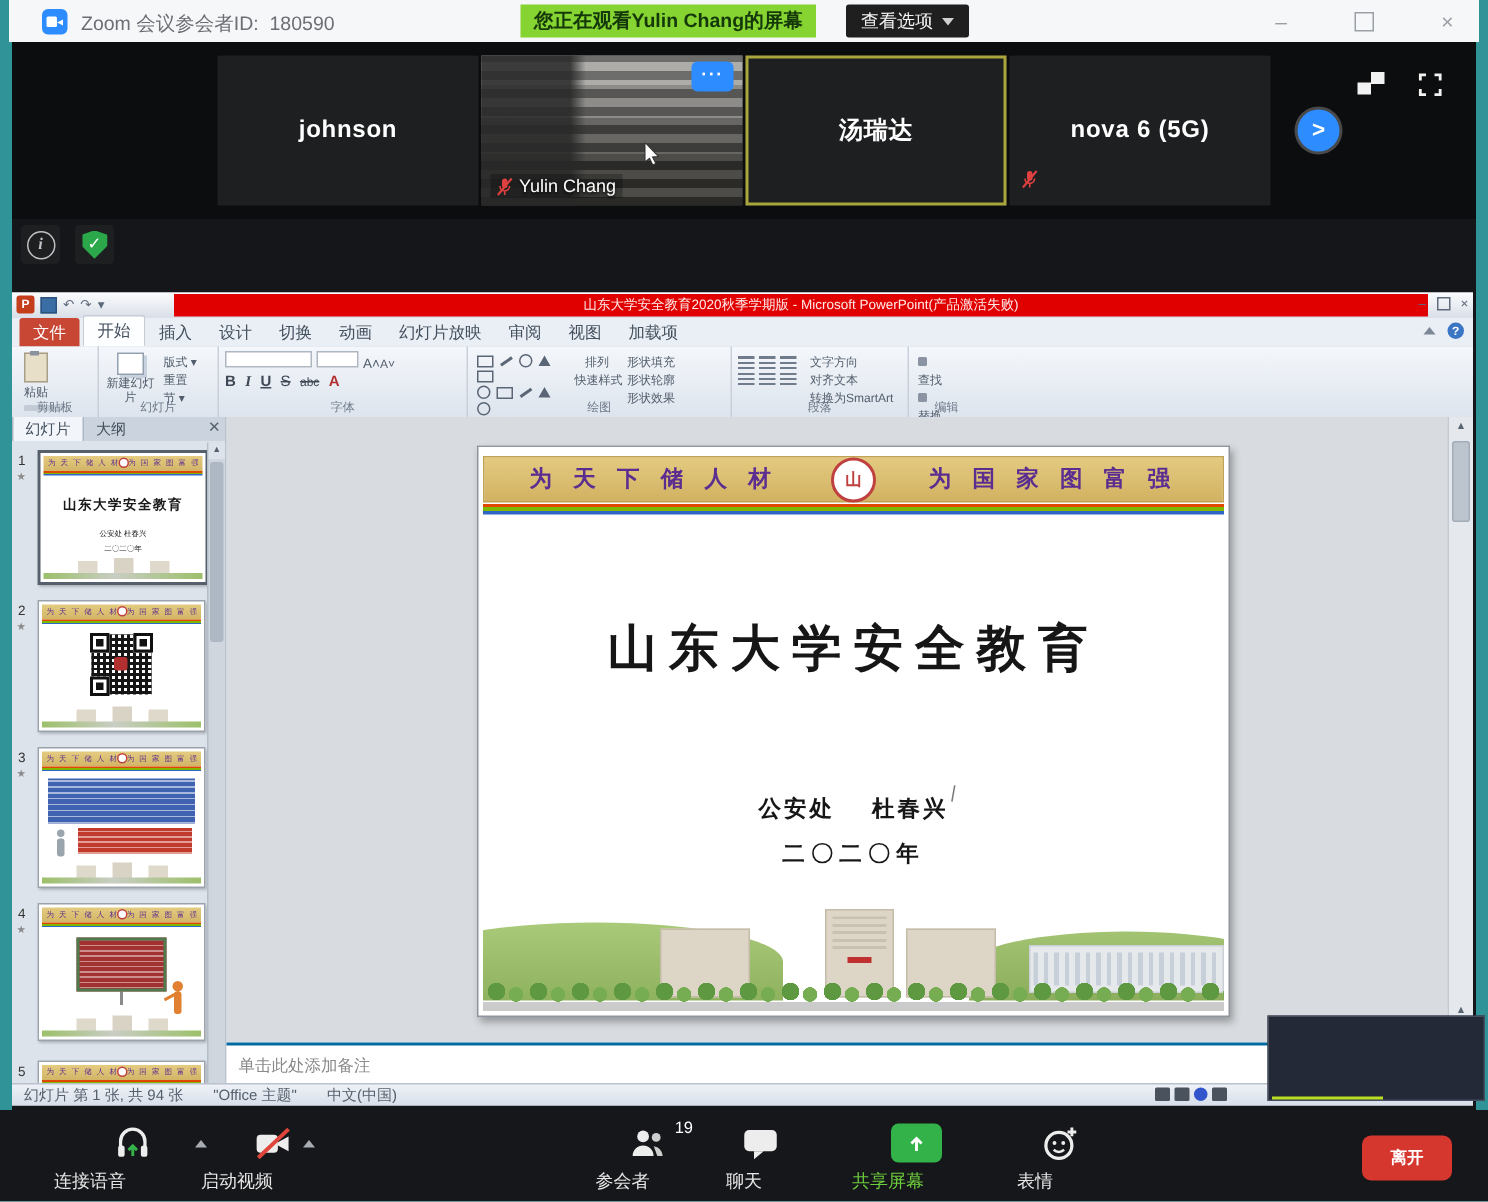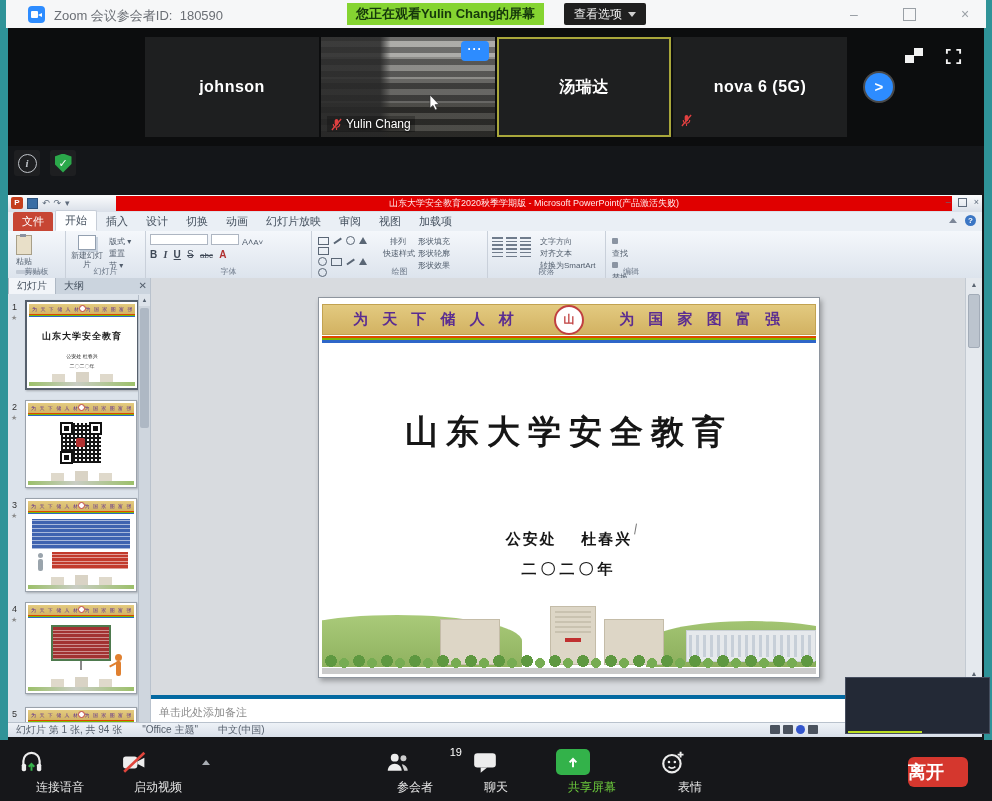--- a/index.html
+++ b/index.html
@@ -147,38 +147,38 @@
   .bld-r{right:152px;bottom:9px;width:58px;height:44px;}
   .bld-far{position:absolute;right:0;bottom:12px;width:128px;height:30px;background:#E6E9EC;border:1px solid #CAD0D6;}
   .bld-far::before{content:"";position:absolute;left:2px;top:4px;right:2px;bottom:4px;background:repeating-linear-gradient(90deg,#C7CFD8 0 3px,transparent 3px 7px);}
   .trees{position:absolute;left:0;right:0;bottom:6px;height:14px;background:radial-gradient(circle 6px at 9px 7px,#5E9840 95%,transparent),radial-gradient(circle 5px at 22px 9px,#76AC52 95%,transparent);background-size:28px 14px;background-repeat:repeat-x;}
   .road{position:absolute;left:0;right:0;bottom:0;height:6px;background:#CBCBCB;}
   .v-scroll{position:absolute;right:0;top:83px;width:16px;height:417px;background:#E5E9EE;border-left:1px solid #C3CAD2;}
   .v-scroll .sa{display:block;width:16px;height:14px;font-size:7px;color:#5A6470;text-align:center;line-height:14px;}
   .v-scroll .vthumb{position:absolute;left:2px;right:2px;top:16px;height:52px;background:#BCC4CE;border:1px solid #A3ACB8;border-radius:2px;}
   .v-scroll .bottom-btns{position:absolute;left:0;right:0;bottom:0;}
   
-  .notes{position:absolute;left:143px;right:5px;top:500px;height:27px;background:#FFF;border-top:4px solid #0369a1;box-sizing:border-box;font-size:11px;color:#8A8A8A;padding:6px 0 0 8px;}
+  .notes{position:absolute;left:143px;right:5px;top:500px;height:27px;background:#FFF;border-top:2px solid #0369a1;box-sizing:border-box;font-size:11px;color:#8A8A8A;padding:6px 0 0 8px;}
   .statusbar{position:absolute;left:0;right:0;bottom:0;height:15px;background:linear-gradient(#EEF2F7,#D8DFE9);border-top:1px solid #B9C2CD;font-size:10px;color:#555F6C;display:flex;align-items:center;padding:0 8px;gap:20px;box-sizing:border-box;}
   .view-btns{position:absolute;left:762px;top:2px;display:flex;gap:3px;align-items:center;}
   .vb{width:10px;height:9px;background:#4A525E;border-radius:1px;}
   .vb.blue{background:#3355CC;border-radius:50%;width:9px;}
   
   .overlay-box{position:absolute;left:845px;top:677px;width:145px;height:57px;background:#232936;border:1px solid #454D5E;box-sizing:border-box;z-index:6;}
   .overlay-box::after{content:"";position:absolute;left:2px;bottom:0;width:74px;height:2px;background:#BBDD22;}
   
   .bottom-bar{position:absolute;left:0;top:740px;width:992px;height:61px;background:#16171A;z-index:7;}
   .tb-item{position:absolute;top:8px;text-align:center;color:#E6E6E6;font-size:12px;}
   .tb-item .lab{display:block;margin-top:3px;white-space:nowrap;}
-  .tb-item .ico{height:28px;display:flex;align-items:center;justify-content:flex-start;position:relative;}
+  .tb-item .ico{height:28px;display:flex;align-items:center;justify-content:flex-end;position:relative;}
   .caret-up{position:absolute;width:0;height:0;border-left:4px solid transparent;border-right:4px solid transparent;border-bottom:5px solid #A8ADB3;top:20px;}
   .badge{position:absolute;top:-2px;right:-16px;color:#fff;font-size:11px;}
   .share-ico{width:34px;height:26px;background:#33B24A;border-radius:5px;display:flex;align-items:center;justify-content:center;}
   .tb-share .lab{color:#6CCB3C;}
-  .leave-btn{position:absolute;right:24px;top:17px;width:60px;height:30px;background:#D5372E;border-radius:6px;color:#fff;font-size:18px;font-weight:700;line-height:30px;}
+  .leave-btn{position:absolute;right:24px;top:17px;width:60px;height:30px;background:#D5372E;border-radius:6px;color:#fff;font-size:11px;font-weight:700;text-align:center;line-height:30px;}
   .clearfix::after{content:"";display:block;clear:both;}
 </style>
 </head>
 <body>
 
 <div id="app">
 
   <div class="titlebar">
     <span class="zoom-logo"></span>
     <span class="meeting-label">Zoom 会议参会者ID:  180590</span>

